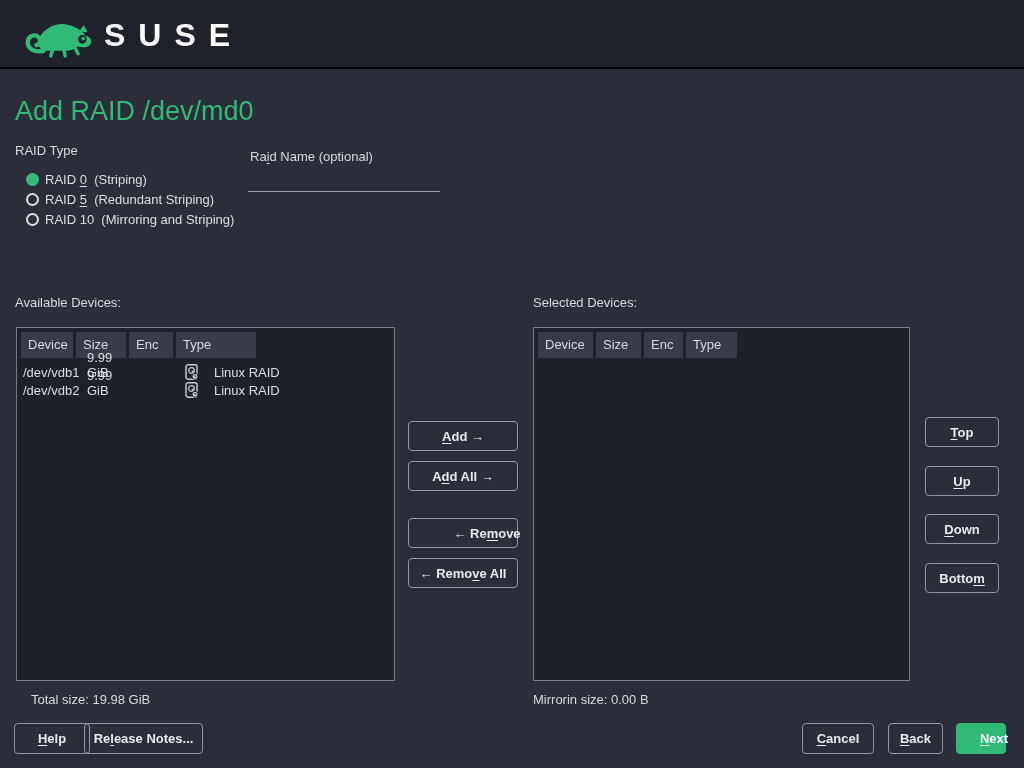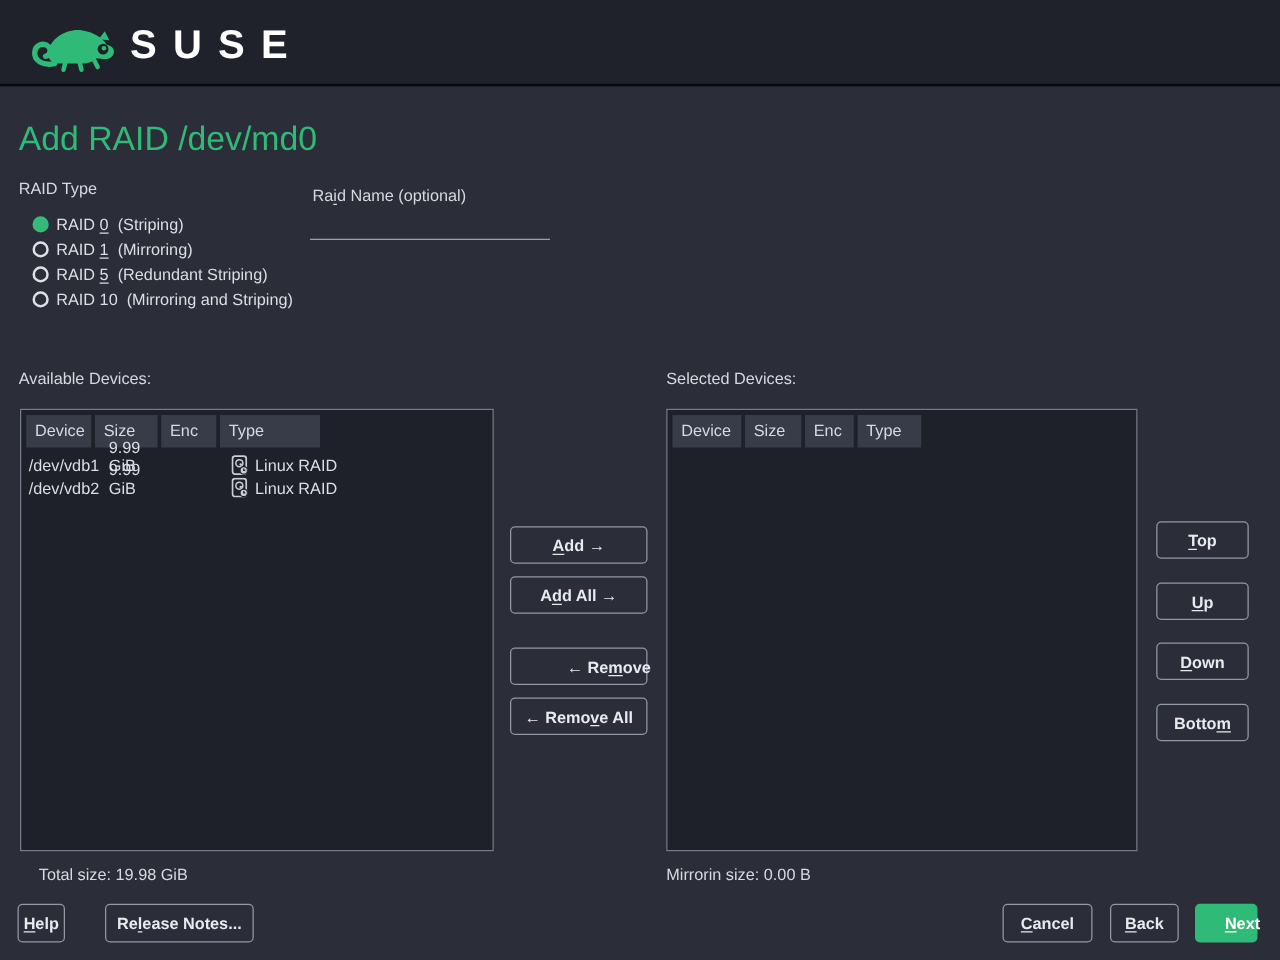--- a/index.html
+++ b/index.html
@@ -52,21 +52,21 @@
     background:#383C48; color:#D6D9DF; font-size:13px;
     height:26px; line-height:26px; padding-left:7px; overflow:hidden;
   }
   .av .th:nth-child(1){width:52px} .av .th:nth-child(2){width:50px}
   .av .th:nth-child(3){width:44px} .av .th:nth-child(4){width:80px}
   .sel .th:nth-child(1){width:55px} .sel .th:nth-child(2){width:45px}
   .sel .th:nth-child(3){width:39px} .sel .th:nth-child(4){width:51px}
   .tbody { padding:4px 0 0 6px; }
   .trow { display:flex; align-items:flex-end; height:18px; font-size:13px; color:#DCDEE3; }
   .td.c1 { width:64px; } .td.c2 { width:50px; } .td.c3 { width:48px; }
-  .td.c4 { display:flex; align-items:center; gap:6px;margin-top:8px; }
+  .td.c4 { display:flex; align-items:center; gap:16px;margin-top:8px; }
   .part-icon { flex:0 0 13px; }
   .btn {
     position:absolute; background:transparent; border:1px solid #9199A6;
     border-radius:4px; color:#E8EAEE; font-size:13px; font-weight:700;
     display:flex; align-items:center; justify-content:center;
     font-family:"Liberation Sans", sans-serif; cursor:default;
   }
   .btn .btn-label { white-space:pre; }
   .btn.mid { left:408px; width:110px; height:30px; }
   .btn.ord { left:925px; width:74px; height:30px; }
@@ -91,24 +91,20 @@
 </div>
 
 <div class="title">Add RAID /dev/md0</div>
 
 <div class="field-label" style="left:15px; top:143px;">RAID Type</div>
 
 <div class="radio-group">
   <div class="radio-row">
     <span class="radio selected"></span>
     <span class="radio-label ws-pre"><span>RAID </span><span class="mn">0</span><span>  (Striping)</span></span>
-  </div>
-  <div class="radio-row">
-    <span class="radio"></span>
-    <span class="radio-label ws-pre"><span>RAID </span><span class="mn">1</span><span>  (Mirroring)</span></span>
   </div>
   <div class="radio-row">
     <span class="radio"></span>
     <span class="radio-label ws-pre"><span>RAID </span><span class="mn">5</span><span>  (Redundant Striping)</span></span>
   </div>
   <div class="radio-row">
     <span class="radio"></span>
     <span class="radio-label ws-pre"><span>RAID 10  (Mirrorin</span><span class="mn">g</span><span> and Striping)</span></span>
   </div>
 </div>
@@ -192,21 +188,21 @@
 <button class="btn ord" style="top:514px;">
     <span class="btn-label"><span></span><span class="mn">D</span><span>own</span></span>
   </button>
 <button class="btn ord" style="top:563px;">
     <span class="btn-label"><span>Botto</span><span class="mn">m</span><span></span></span>
   </button>
 
 <div class="totals" style="left:31px;"><span>Total size:</span> <span>19.98 GiB</span></div>
 <div class="totals" style="left:533px;"><span>Mirrorin size:</span> <span>0.00 B</span></div>
 
-<button class="btn" style="left:14px; top:723px; width:38px; height:31px;justify-content:center;">
+<button class="btn" style="left:14px; top:723px; width:76px; height:31px;justify-content:center;">
     <span class="btn-label"><span></span><span class="mn">H</span><span>elp</span></span>
   </button>
 <button class="btn" style="left:84px; top:723px; width:119px; height:31px;">
     <span class="btn-label"><span>Re</span><span class="mn">l</span><span>ease Notes...</span></span>
   </button>
 <button class="btn" style="left:802px; top:723px; width:72px; height:31px;">
     <span class="btn-label"><span></span><span class="mn">C</span><span>ancel</span></span>
   </button>
 <button class="btn" style="left:888px; top:723px; width:55px; height:31px;">
     <span class="btn-label"><span></span><span class="mn">B</span><span>ack</span></span>

